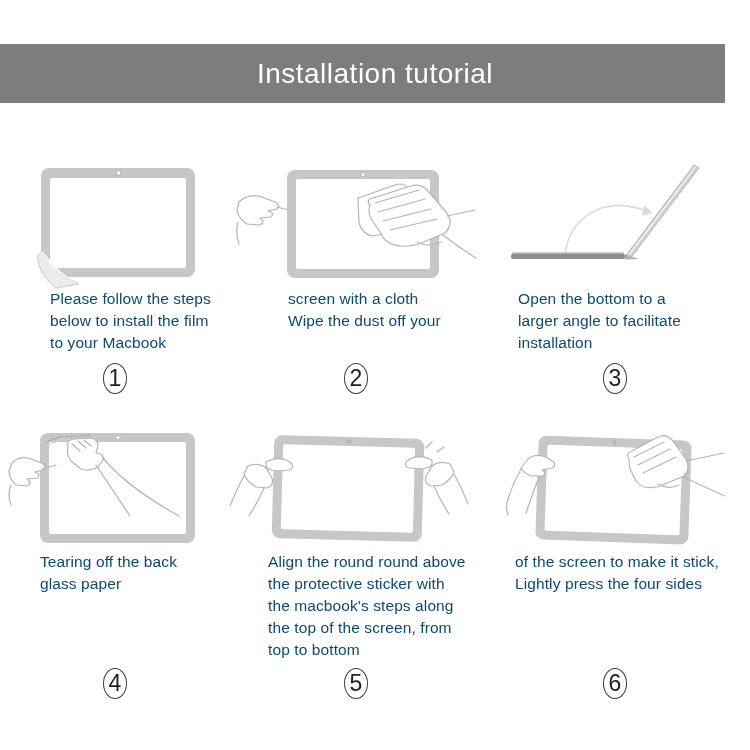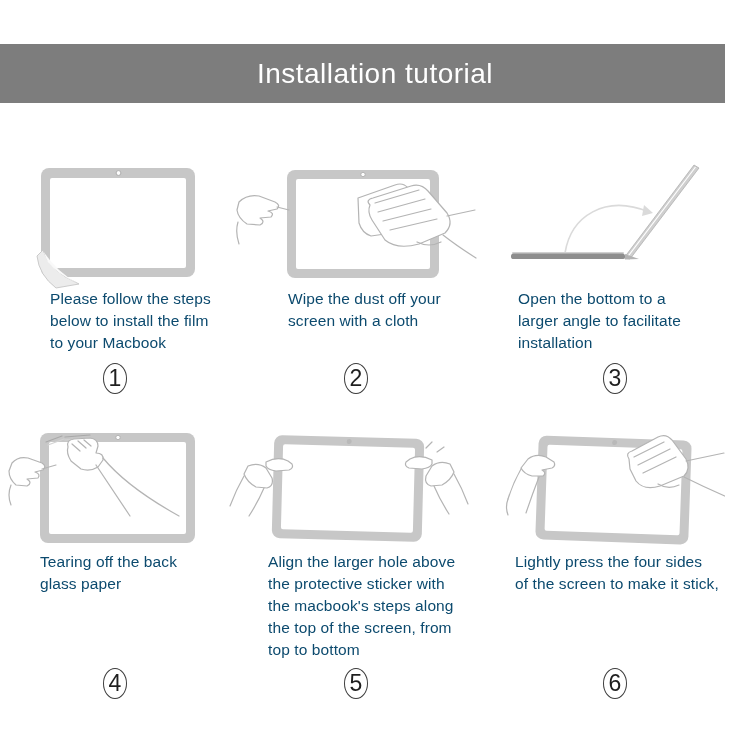--- a/index.html
+++ b/index.html
@@ -162,42 +162,42 @@
       <path d="M10,74 Q7,82 10,90" fill="none"></path>
     </g>
   </svg>
 
   <div class="caption c1">
     <div>Please follow the steps</div>
     <div>below to install the film</div>
     <div>to your Macbook</div>
   </div>
   <div class="caption c2">
+    <div>screen with a cloth</div>
     <div>Wipe the dust off your</div>
-    <div>screen with a cloth</div>
   </div>
   <div class="caption c3">
     <div>Open the bottom to a</div>
     <div>larger angle to facilitate</div>
     <div>installation</div>
   </div>
   <div class="caption c4">
     <div>Tearing off the back</div>
     <div>glass paper</div>
   </div>
   <div class="caption c5">
-    <div>Align the larger hole above</div>
+    <div>Align the round round above</div>
     <div>the protective sticker with</div>
     <div>the macbook's steps along</div>
     <div>the top of the screen, from</div>
     <div>top to bottom</div>
   </div>
   <div class="caption c6">
+    <div>of the screen to make it stick,</div>
     <div>Lightly press the four sides</div>
-    <div>of the screen to make it stick,</div>
   </div>
 
   <div class="badge b1">1</div>
   <div class="badge b2">2</div>
   <div class="badge b3">3</div>
   <div class="badge b4">4</div>
   <div class="badge b5">5</div>
   <div class="badge b6">6</div>
 
 </div>

